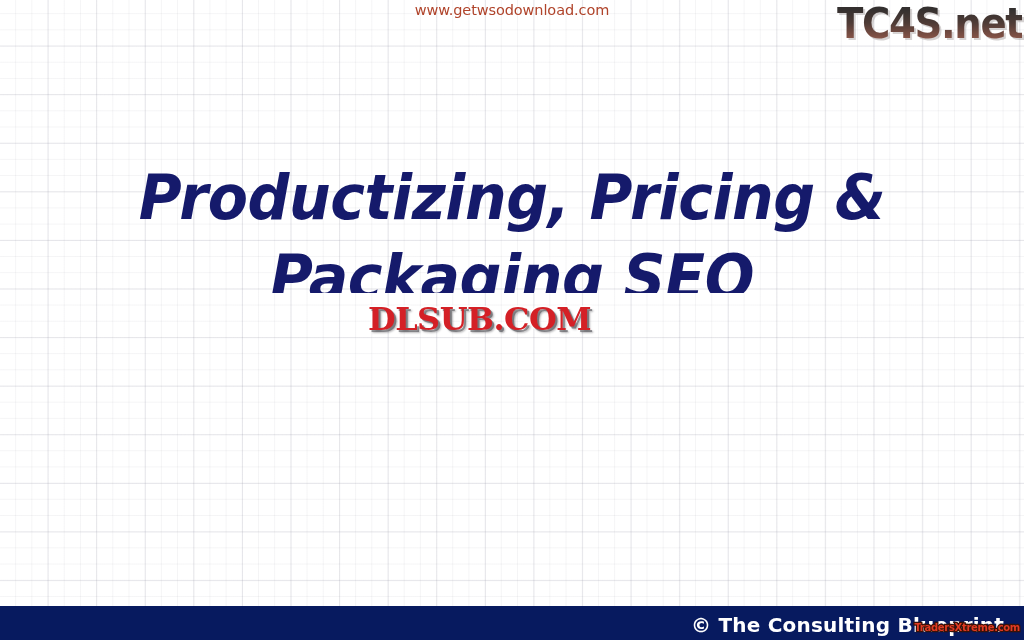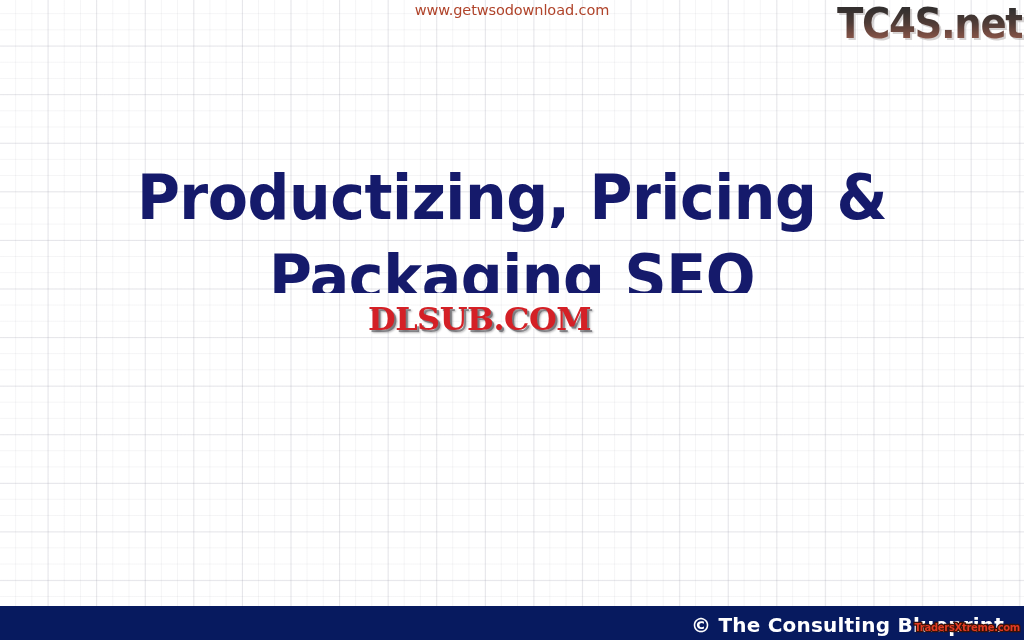--- a/index.html
+++ b/index.html
@@ -100,20 +100,21 @@
   }
 
   
   .title-clip {
     position: absolute;
     left: 0;
     top: 158px;
     width: 916px;
     height: 135px;          
     overflow: hidden;
+    font-style: italic;
   }
   .slide-title {
     margin: 0;
     width: 1024px;
     text-align: center;
     font-family: "DejaVu Sans", sans-serif;
     font-weight: bold;
     font-size: 63px;
     line-height: 80px;
     letter-spacing: -0.5px;

